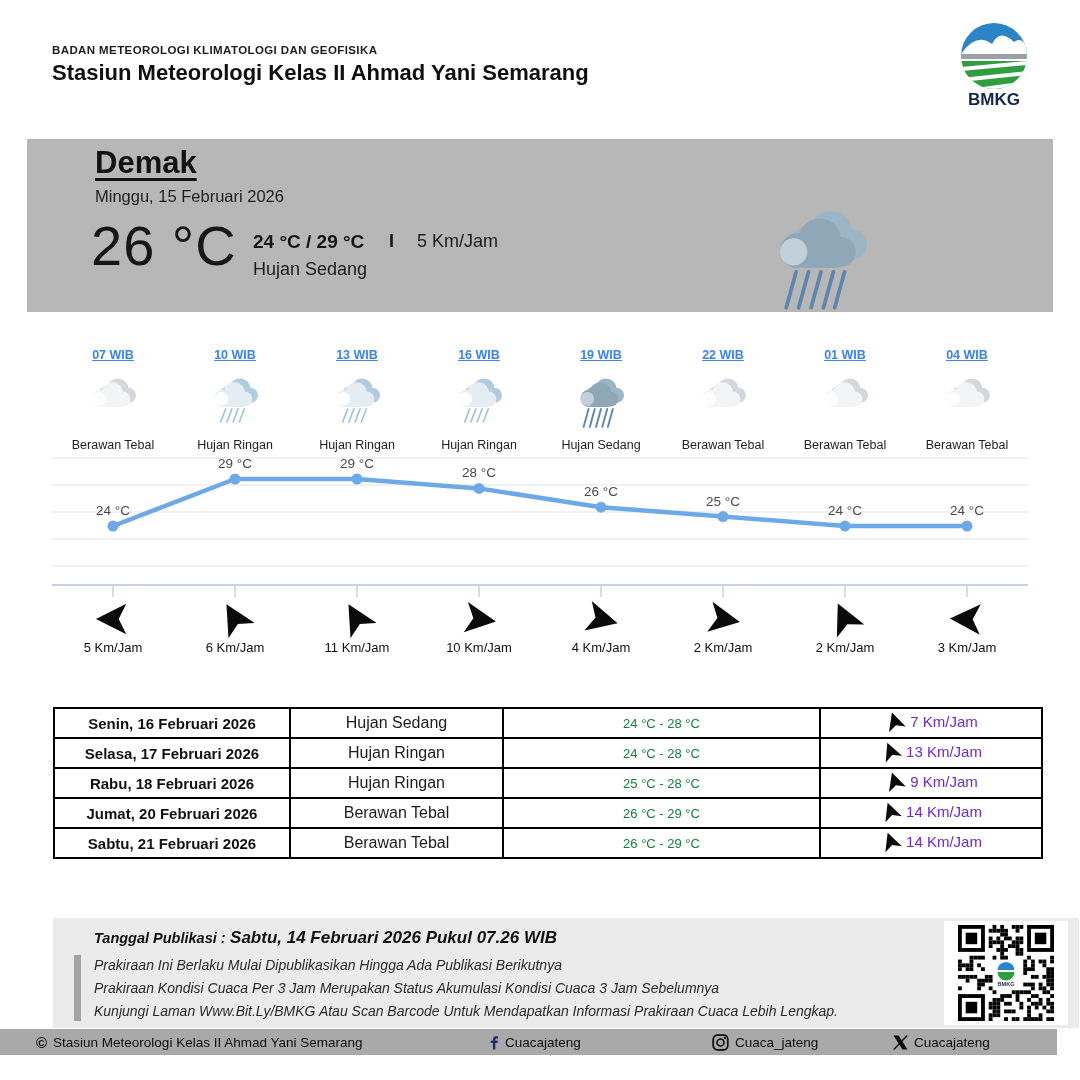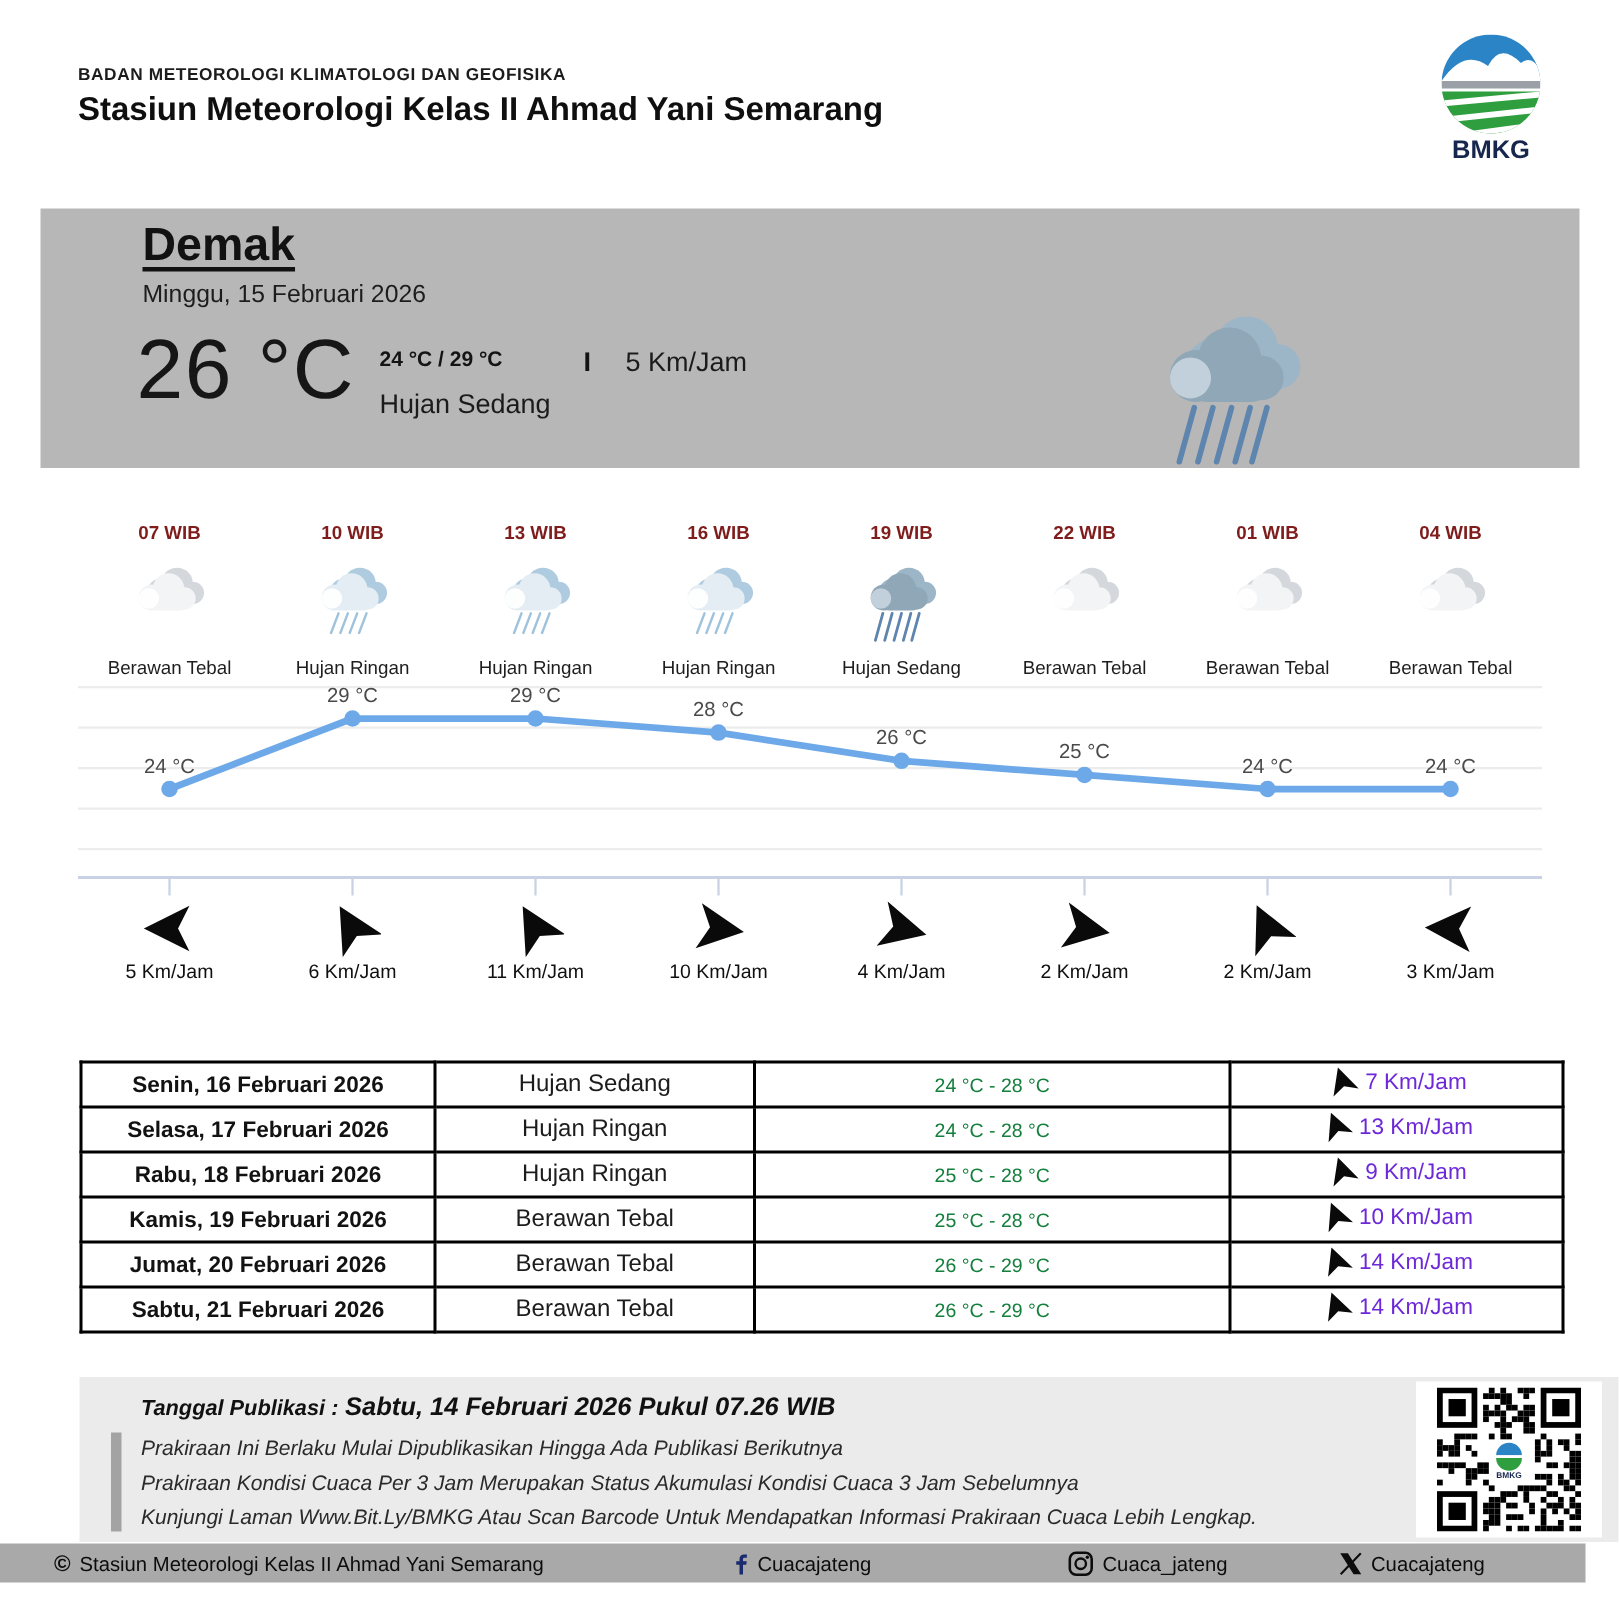--- a/index.html
+++ b/index.html
@@ -8,30 +8,30 @@
   
   .agency{position:absolute;left:52px;top:44px;font-size:11.5px;font-weight:700;letter-spacing:.4px;color:#1c1c1c;text-align:center;}
   .station{position:absolute;left:52px;top:60px;font-size:22px;font-weight:700;color:#0f0f0f;}
   .logo{position:absolute;left:948px;top:20px;width:92px;height:90px;}
   
   .banner{position:absolute;left:27px;top:139px;width:1026px;height:173px;background:#b7b7b7;}
   .city{position:absolute;left:68px;top:6px;font-size:31px;font-weight:700;color:#121212;
         text-decoration:underline;text-decoration-thickness:3px;text-underline-offset:5px;}
   .bdate{position:absolute;left:68px;top:48px;font-size:16.5px;color:#1d1d1d;}
   .bigtemp{position:absolute;left:64px;top:74px;font-size:56px;font-weight:300;color:#161616;letter-spacing:1px;}
-  .range{position:absolute;left:226px;top:92px;font-size:14px;font-weight:700;color:#141414;}
+  .range{position:absolute;left:226px;top:92px;font-size:19px;font-weight:700;color:#141414;}
   .cond{position:absolute;left:226px;top:120px;font-size:18px;color:#1b1b1b;}
   .sep{position:absolute;left:362px;top:92px;font-size:18px;font-weight:700;color:#141414;}
   .bwind{position:absolute;left:390px;top:92px;font-size:18px;color:#1b1b1b;}
   .bicon{position:absolute;left:733px;top:62px;width:122px;height:118px;}
   .bicon svg{width:100%;height:100%;}
   
   .hourly{position:absolute;left:52px;top:348px;width:976px;display:flex;}
   .hcol{width:122px;text-align:center;}
-  .htime{font-size:12.5px;font-weight:700;color:#7f1d1d;}
+  .htime{font-size:12.5px;font-weight:700;color:#3b82f6;text-decoration:underline;}
   .hicon{width:56px;height:62px;margin:10px auto 0;}
   .hicon svg{width:56px;height:62px;}
   .hlabel{font-size:12.5px;color:#1e1e1e;margin-top:4px;}
   
   .chart{position:absolute;left:27px;top:450px;width:1026px;height:150px;}
   
   .windrow{position:absolute;left:52px;top:600px;width:976px;display:flex;}
   .wcol{width:122px;text-align:center;}
   .warrow{width:38px;height:38px;margin:0 auto;}
   .warrow svg{width:38px;height:38px;}
@@ -424,33 +424,20 @@
       <td class="c-wind">
         <span class="tw">
           <span class="tarrow"><svg viewBox="0 0 40 40">
                   <polygon points="38,20 6,4 14,20 6,36" fill="#0a0a0a" transform="rotate(252 20 20)"></polygon>
                 </svg></span>
           <span>9 Km/Jam</span>
         </span>
       </td>
     </tr>
 
-    <tr>
-      <td class="c-date">Kamis, 19 Februari 2026</td>
-      <td class="c-cond">Berawan Tebal</td>
-      <td class="c-temp">25 °C - 28 °C</td>
-      <td class="c-wind">
-        <span class="tw">
-          <span class="tarrow"><svg viewBox="0 0 40 40">
-                  <polygon points="38,20 6,4 14,20 6,36" fill="#0a0a0a" transform="rotate(248 20 20)"></polygon>
-                </svg></span>
-          <span>10 Km/Jam</span>
-        </span>
-      </td>
-    </tr>
 
     <tr>
       <td class="c-date">Jumat, 20 Februari 2026</td>
       <td class="c-cond">Berawan Tebal</td>
       <td class="c-temp">26 °C - 29 °C</td>
       <td class="c-wind">
         <span class="tw">
           <span class="tarrow"><svg viewBox="0 0 40 40">
                   <polygon points="38,20 6,4 14,20 6,36" fill="#0a0a0a" transform="rotate(250 20 20)"></polygon>
                 </svg></span>

